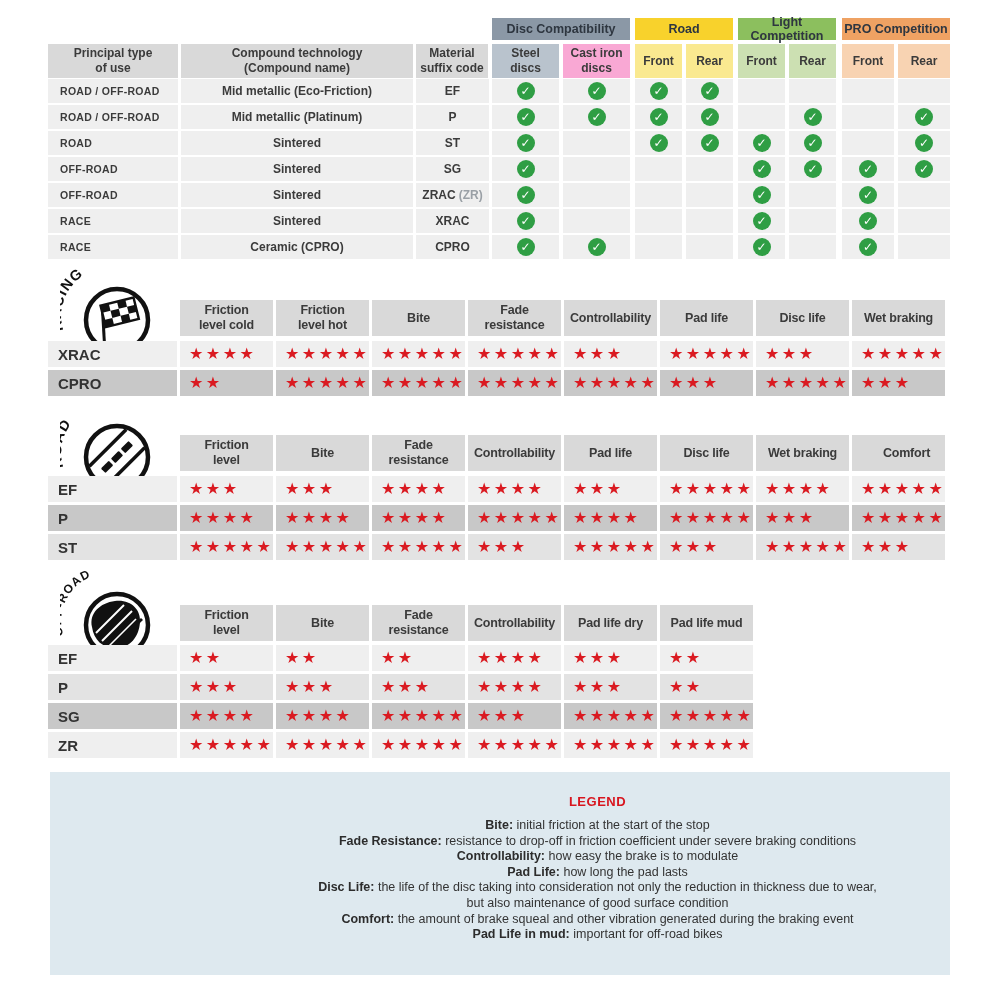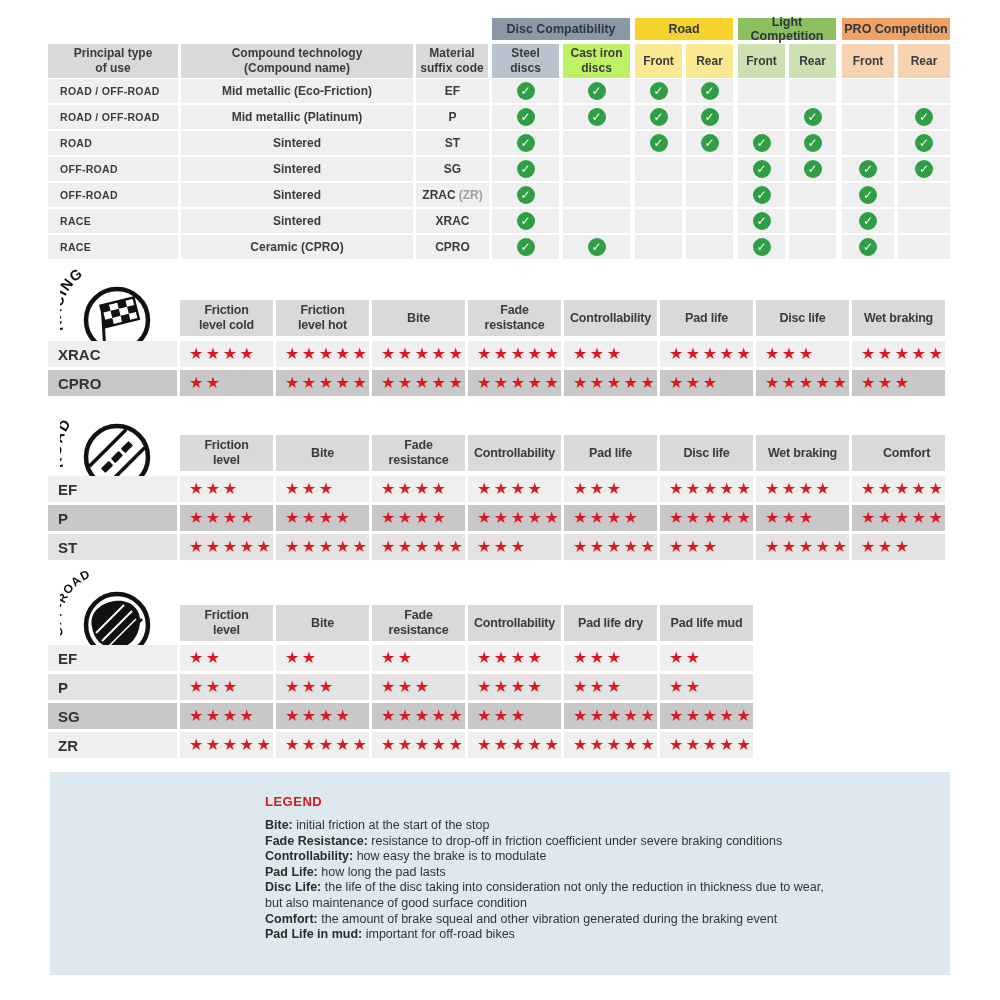--- a/index.html
+++ b/index.html
@@ -15,21 +15,21 @@
   .code-cell{font-weight:bold;font-size:12px;}
   .code-note{color:#9aa0a6;margin-left:3px;}
   .check{width:18px;height:18px;border-radius:50%;display:flex;align-items:center;
          justify-content:center;color:#fff;font-size:12px;font-weight:bold;line-height:1;}
   .sec-head{font-weight:bold;font-size:12.5px;line-height:1.2;white-space:pre-line;letter-spacing:-.2px;}
   .row-label{justify-content:flex-start;padding-left:10px;font-weight:bold;font-size:15px;
              color:#333;text-align:left;}
   .stars{justify-content:flex-start;padding-left:9px;font-size:16px;letter-spacing:2.5px;
          line-height:1;white-space:nowrap;overflow:hidden;}
   .icon-wrap{position:absolute;left:60px;width:96px;height:92px;}
-  #legend-panel{position:absolute;left:50px;top:772px;width:900px;height:203px;}
+  #legend-panel{position:absolute;left:50px;top:772px;width:900px;height:203px;text-align:center;}
   .legend-inner{padding:22px 20px 0 215px;}
   .legend-title{font-weight:bold;font-size:13px;letter-spacing:.5px;margin-bottom:9px;}
   .legend-line{font-size:12.5px;line-height:15.6px;color:#333;}
   .legend-line b{color:#2c2c2c;}
 </style>
 </head>
 <body>
 
 <div class="page">
   <div id="compat">
@@ -38,21 +38,21 @@
       <div class="cell band" style="left: 738px; top: 18px; width: 98px; height: 22px; background: rgb(140, 191, 94);">Light Competition</div>
       <div class="cell band" style="left: 842px; top: 18px; width: 108px; height: 22px; background: rgb(239, 162, 99);">PRO Competition</div>
       <div class="cell colhead" style="left: 48px; top: 44px; width: 130px; height: 34px; background: rgb(217, 217, 217);">Principal type
 of use</div>
       <div class="cell colhead" style="left: 181px; top: 44px; width: 232px; height: 34px; background: rgb(217, 217, 217);">Compound technology
 (Compound name)</div>
       <div class="cell colhead" style="left: 416px; top: 44px; width: 72px; height: 34px; background: rgb(217, 217, 217);">Material
 suffix code</div>
       <div class="cell colhead" style="left: 492px; top: 44px; width: 67px; height: 34px; background: rgb(185, 195, 205);">Steel
 discs</div>
-      <div class="cell colhead" style="left: 563px; top: 44px; width: 67px; height: 34px; background: #bef264;">Cast iron
+      <div class="cell colhead" style="left: 563px; top: 44px; width: 67px; height: 34px; background: #f9a8d4;">Cast iron
 discs</div>
       <div class="cell colhead" style="left: 635px; top: 44px; width: 47px; height: 34px; background: rgb(250, 233, 144);">Front</div>
       <div class="cell colhead" style="left: 686px; top: 44px; width: 47px; height: 34px; background: rgb(250, 233, 144);">Rear</div>
       <div class="cell colhead" style="left: 738px; top: 44px; width: 47px; height: 34px; background: rgb(204, 224, 178);">Front</div>
       <div class="cell colhead" style="left: 789px; top: 44px; width: 47px; height: 34px; background: rgb(204, 224, 178);">Rear</div>
       <div class="cell colhead" style="left: 842px; top: 44px; width: 52px; height: 34px; background: rgb(248, 211, 178);">Front</div>
       <div class="cell colhead" style="left: 898px; top: 44px; width: 52px; height: 34px; background: rgb(248, 211, 178);">Rear</div>
       <div class="cell use-cell" style="left: 48px; top: 79px; width: 130px; height: 24px; background: rgb(239, 239, 239);">ROAD / OFF-ROAD</div>
       <div class="cell tech-cell" style="left: 181px; top: 79px; width: 232px; height: 24px; background: rgb(239, 239, 239);">Mid metallic (Eco-Friction)</div>
       <div class="cell code-cell" style="left: 416px; top: 79px; width: 73px; height: 24px; background: rgb(239, 239, 239);">

